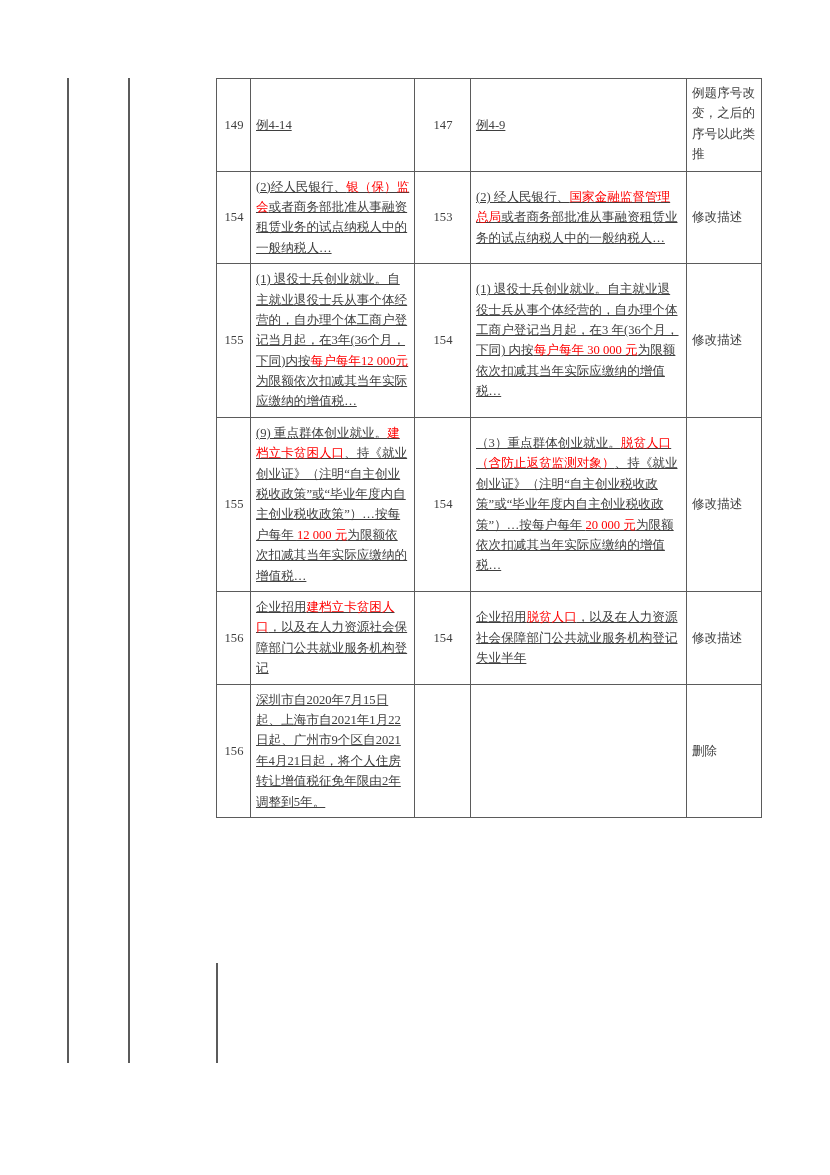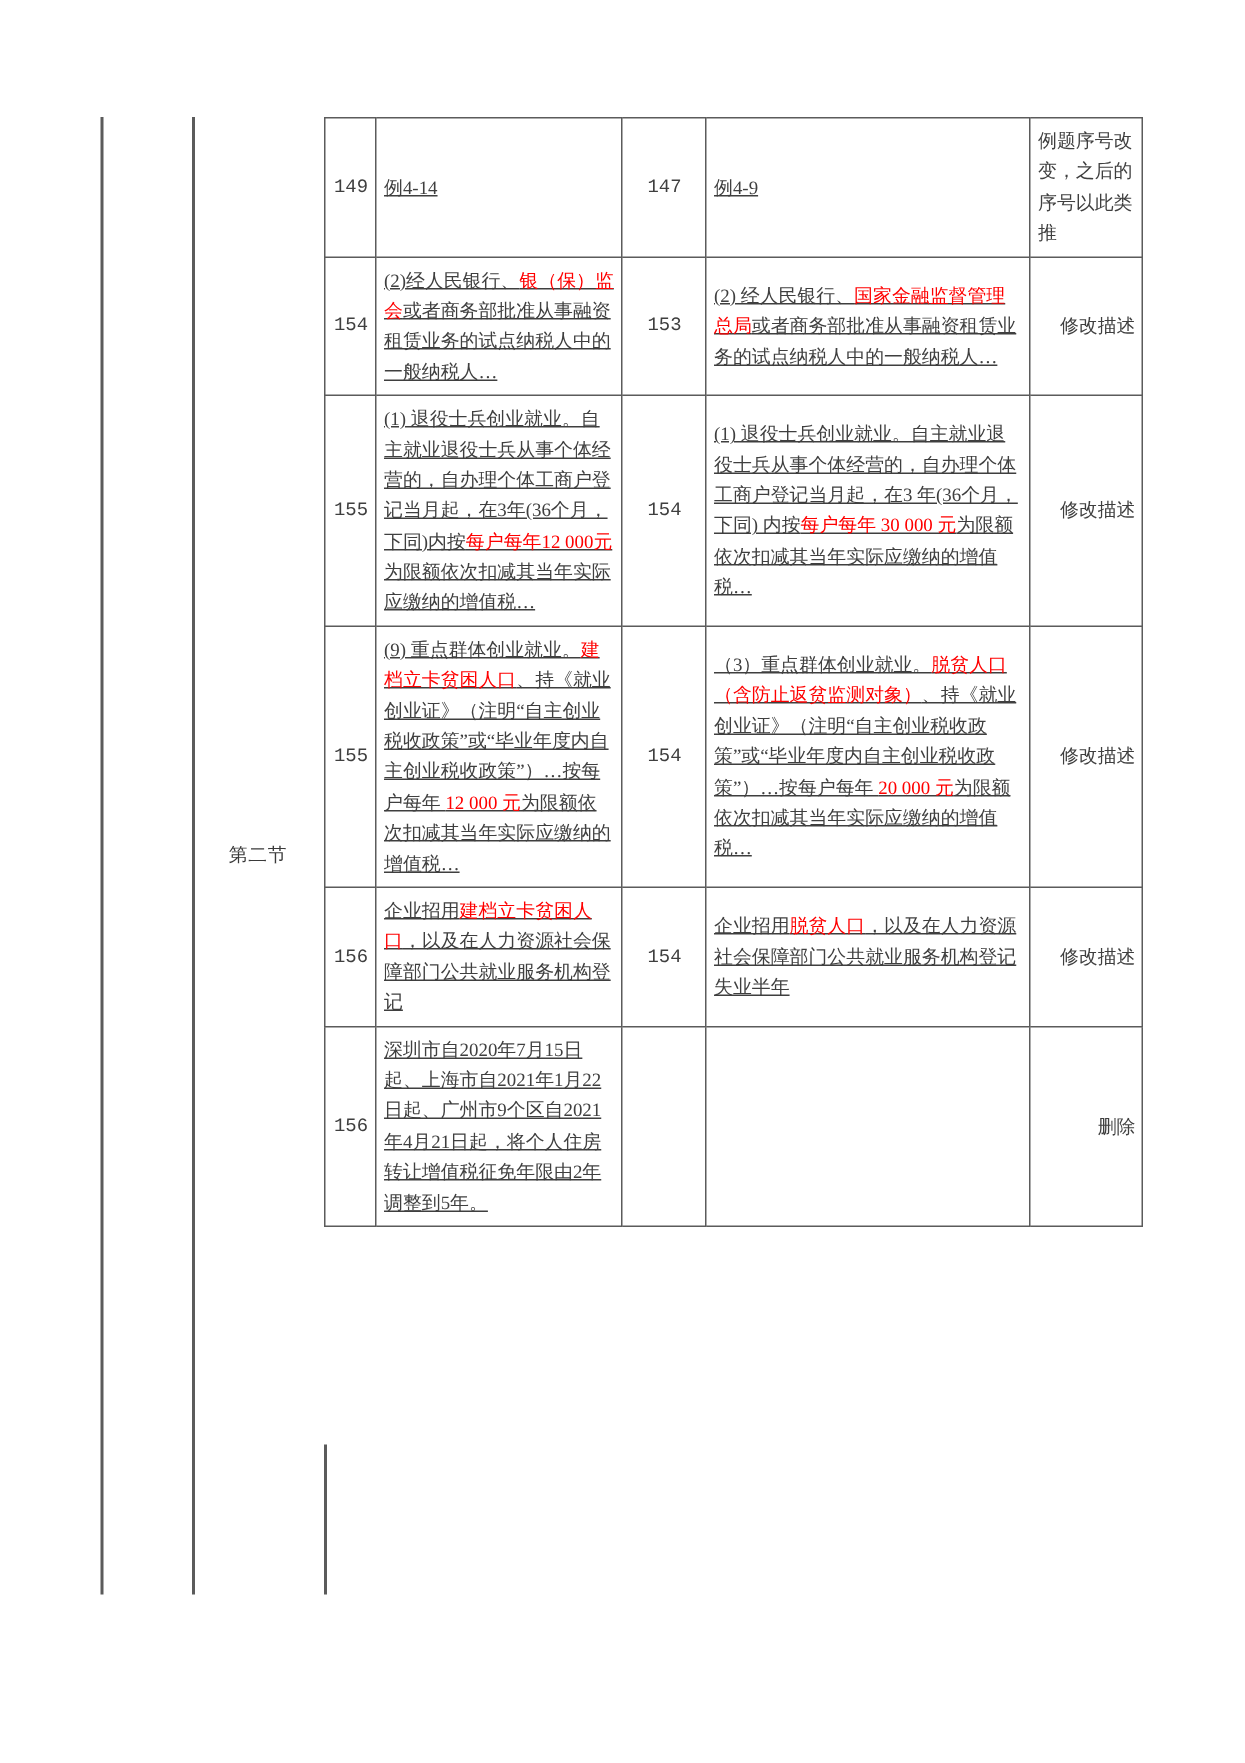--- a/index.html
+++ b/index.html
@@ -66,33 +66,34 @@
     line-height: 1.62;
     color: #3f3f3f;
     padding: 5px 4px 5px 5px;
     word-break: break-all;
   }
   td.num {
     text-align: center;
     font-size: 12.2px;
     padding: 4px 1px;
     color: #4a4a4a;
-    font-family: Liberation Mono, monospace;
+    font-family: Liberation Serif, serif;
   }
   td.note {
-    text-align: right;
+    text-align: left;
     font-size: 12.4px;
     padding: 4px 3px;
     line-height: 1.6;
   }
   td.note-wrap {
     text-align: left;
     font-size: 12.4px;
     padding: 6px 5px;
     line-height: 1.62;
+    font-family: Liberation Mono, monospace;
   }
   td.body-cell {
     text-align: left;
     text-decoration: underline;
   }
 
   
   col.c-oldnum { width: 34px; }
   col.c-oldtext { width: 164px; }
   col.c-newnum { width: 56px; }
@@ -114,21 +115,20 @@
   }
 </style>
 </head>
 <body>
 
 <div class="page">
 
   <div class="vrule vrule-1"></div>
   <div class="vrule vrule-2"></div>
 
-  <div class="section-label">第二节</div>
 
   <div class="tbl-wrap">
     <table class="main">
       <colgroup>
         <col class="c-oldnum">
         <col class="c-oldtext">
         <col class="c-newnum">
         <col class="c-newtext">
         <col class="c-remark">
       </colgroup>

